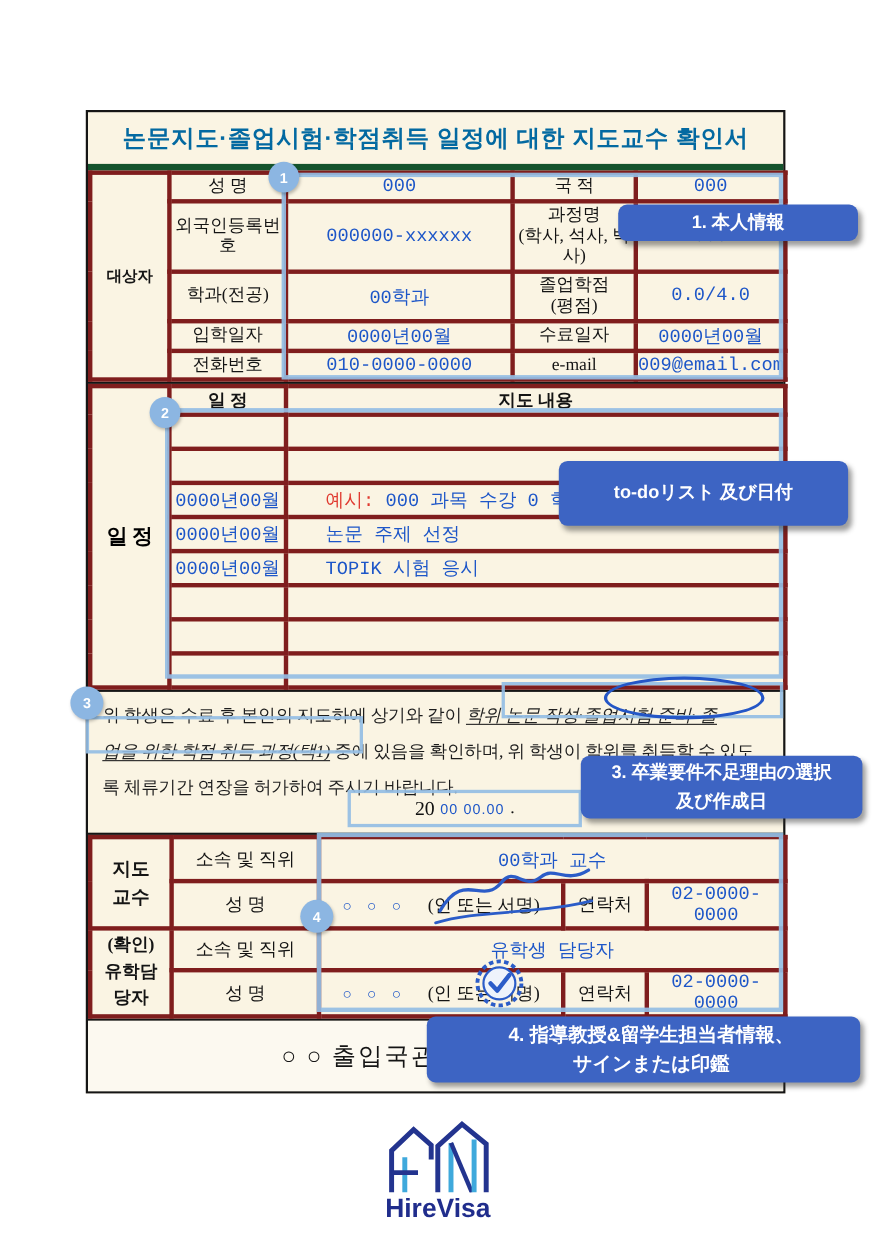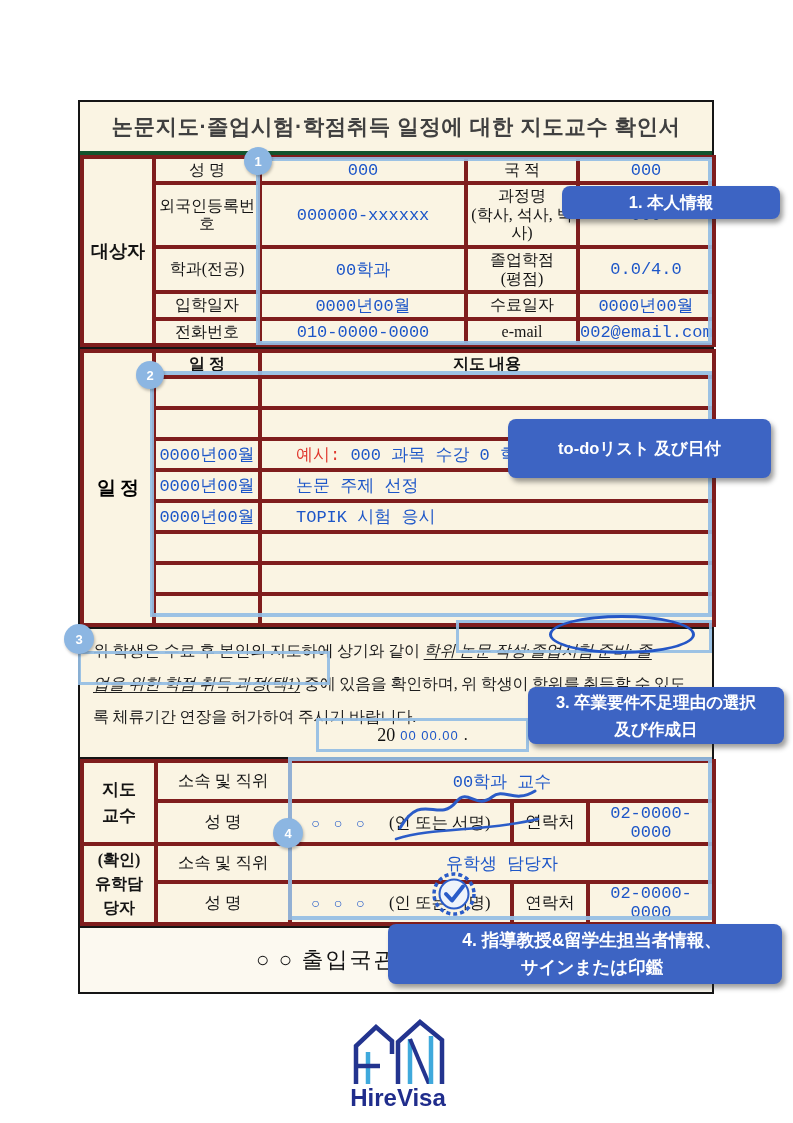--- a/index.html
+++ b/index.html
@@ -2,27 +2,27 @@
 <html><head>
 <meta charset="utf-8">
 <style>
   * { margin:0; padding:0; box-sizing:border-box; }
   body { background:#e8e8e8; font-family:"Liberation Serif", serif; }
   .canvas { position:relative; width:793px; height:1123px; background:#ffffff; margin:0 auto; overflow:hidden; }
 
   
   .form { position:absolute; left:78px; top:100px; width:636px; background:#faf4e3; border:2px solid #151515; }
   .title { height:53px; display:flex; align-items:center; justify-content:center;
-           font-family:"Liberation Sans", sans-serif; font-weight:bold; font-size:21.5px; color:#404040;
-           border-bottom:4px solid #14532d; letter-spacing:.5px; }
+           font-family:"Liberation Sans", sans-serif; font-weight:bold; font-size:21.5px; color:#0369a1;
+           border-bottom:6px solid #14532d; letter-spacing:.5px; }
   table { border-collapse:collapse; width:100%; table-layout:fixed; }
   td { border:4px solid #7f1d1d; text-align:center; vertical-align:middle; overflow:hidden; }
   .sect { border-bottom:2px solid #151515; }
   .lbl { font-size:16px; color:#141414; white-space:pre-line; line-height:1.15; }
-  .side { font-size:18px; font-weight:bold; color:#141414; white-space:pre-line; line-height:1.5; }
+  .side { font-size:14px; font-weight:bold; color:#141414; white-space:pre-line; line-height:1.5; }
   .val { font-family:Liberation Mono, monospace; font-size:17px; color:#1d56c8; }
   .left-pad { text-align:left; padding-left:34px; }
   .red { color:#e0392f; }
   .sched-head { font-size:16px; font-weight:bold; color:#141414; }
   .side-sched { display:flex; justify-content:space-between; padding:0 13px; font-size:19px; font-weight:bold; }
 
   
   .statement { padding:5px 13px 17px 13px; height:130px; border-bottom:2px solid #151515; }
   .stline { white-space:nowrap; font-size:16px; line-height:33px; color:#1c1c1c; letter-spacing:-.2px; }
   .em { font-style:italic; text-decoration:underline; text-underline-offset:3px; color:#222; }
@@ -100,21 +100,21 @@
         <tr style="height:27px">
           <td class="lbl">입학일자</td>
           <td class="val">0000년00월</td>
           <td class="lbl">수료일자</td>
           <td class="val">0000년00월</td>
         </tr>
         <tr style="height:26px">
           <td class="lbl">전화번호</td>
           <td class="val">010-0000-0000</td>
           <td class="lbl">e-mail</td>
-          <td class="val">002@email.com</td>
+          <td class="val">009@email.com</td>
         </tr>
       </tbody>
         </table>
     </div>
 
     <div class="sect">
       <table>
         <colgroup>
             <col style="width:72px">
             <col style="width:106px">

